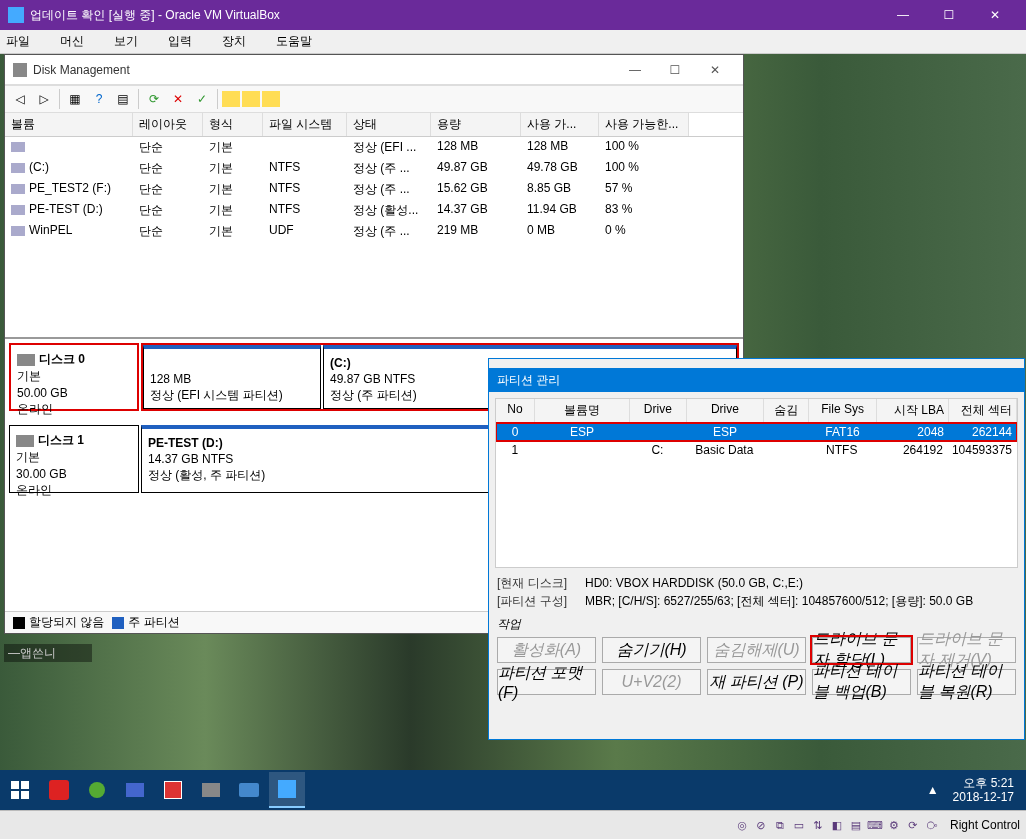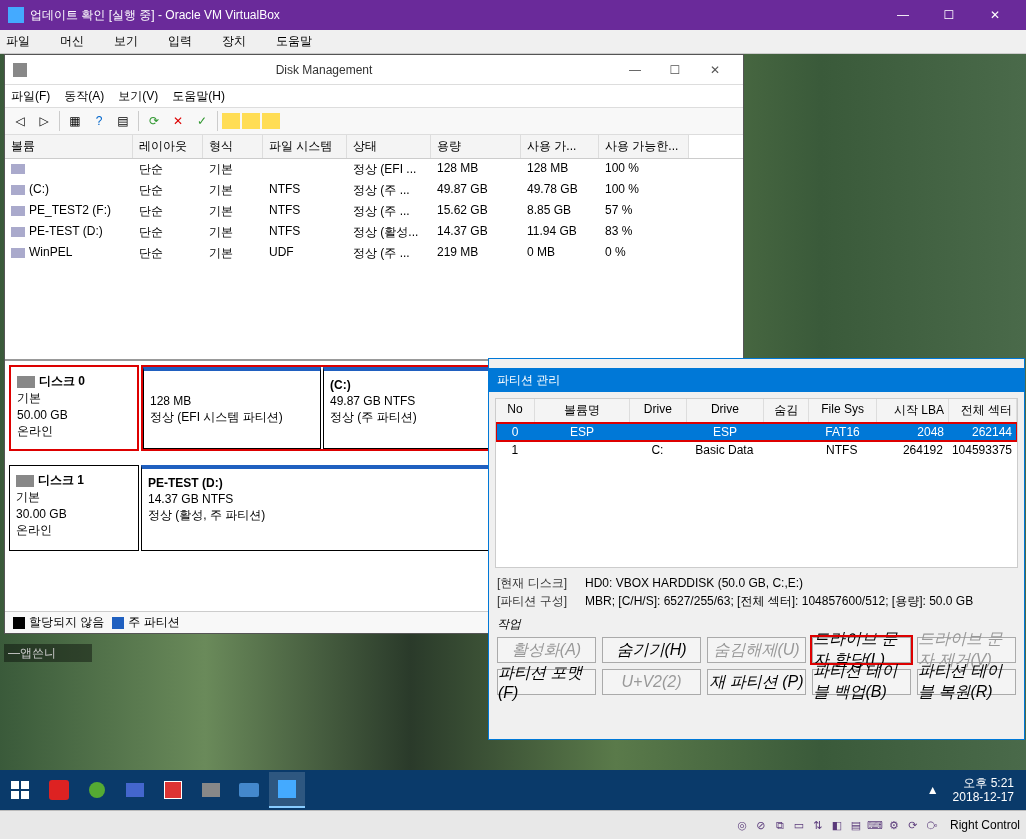--- a/index.html
+++ b/index.html
@@ -9,40 +9,40 @@
 .vbox-title { height:30px; background:#6a2a9a; display:flex; align-items:center; padding:0 8px; color:#fff; }
 .vbox-title-icon { width:16px; height:16px; background:#4af; margin-right:6px; }
 .vbox-title-text { flex:1; }
 .vbox-wc { display:flex; gap:0; }
 .vbox-wc div { width:46px; height:30px; display:flex; align-items:center; justify-content:center; color:#fff; cursor:pointer; }
 .vbox-menu { height:24px; background:#f0f0f0; display:flex; align-items:center; padding:0 6px; gap:30px; border-bottom:1px solid #ccc; }
 .vbox-menu span { cursor:pointer; }
 .vbox-client { flex:1; position:relative; background:#2a3a2a; }
 .vbox-client .bg2 { position:absolute; inset:0; background:linear-gradient(90deg,#3a5a3a 0%,#6a8a5a 20%,#2a3a2a 40%,#5a7a4a 60%,#3a5a3a 80%,#4a6a4a 100%); }
 .dm-window { position:absolute; left:4px; top:0; width:740px; height:580px; background:#fff; border:1px solid #555; display:flex; flex-direction:column; }
-.dm-title { height:30px; background:#fff; display:flex; align-items:center; padding:0 8px; border-bottom:1px solid #ddd;text-align:center; }
+.dm-title { height:30px; background:#fff; display:flex; align-items:center; padding:0 8px; border-bottom:1px solid #ddd; }
 .dm-title-icon { width:14px; height:14px; background:#888; margin-right:6px; }
 .dm-title-text { flex:1; color:#333; }
 .dm-wc { display:flex; }
 .dm-wc div { width:40px; height:24px; display:flex; align-items:center; justify-content:center; color:#555; cursor:pointer; }
 .dm-menu { height:22px; display:flex; align-items:center; padding:0 6px; gap:14px; }
 .dm-menu span { cursor:pointer; }
 .dm-toolbar { height:28px; display:flex; align-items:center; padding:0 4px; gap:2px; border-top:1px solid #ddd; border-bottom:1px solid #ddd; background:#f8f8f8; }
 .tb-btn { width:22px; height:22px; border:1px solid transparent; display:flex; align-items:center; justify-content:center; cursor:pointer; }
 .tb-sep { width:1px; height:20px; background:#ccc; margin:0 2px; }
 .dm-grid { border-bottom:2px solid #999; }
 .dm-grid-head { display:flex; background:#fff; border-bottom:1px solid #ccc; }
 .dm-grid-head div { padding:3px 6px; border-right:1px solid #ddd; background:#f4f4f4; }
 .dm-grid-body { min-height:200px; }
 .dm-row { display:flex; }
 .dm-row div { padding:2px 6px; white-space:nowrap; overflow:hidden; }
 .c-vol{width:128px}.c-lay{width:70px}.c-typ{width:60px}.c-fs{width:84px}.c-st{width:84px}.c-cap{width:90px}.c-free{width:78px}.c-pct{width:90px}
 .vol-icon { display:inline-block; width:14px; height:10px; background:#aac; margin-right:4px; vertical-align:middle; }
 .dm-disk-pane { flex:1; background:#fff; padding:4px; overflow:hidden; }
-.disk-row { display:flex; height:86px; margin-bottom:14px; }
+.disk-row { display:flex; height:68px; margin-bottom:14px; }
 .disk-label { width:130px; border:1px solid #000; padding:6px; font-size:12px; line-height:1.4; }
 .disk-label b { font-weight:bold; }
 .disk-icon { display:inline-block; width:18px; height:12px; background:#888; margin-right:4px; vertical-align:middle; }
 .disk-parts { flex:1; display:flex; gap:2px; margin-left:2px; }
 .part { border:1px solid #000; border-top:4px solid #2060c0; padding:6px; font-size:12px; line-height:1.35; }
 .disk0-outline { border:2px solid #d00 !important; }
 .dm-legend { height:22px; border-top:1px solid #ccc; display:flex; align-items:center; padding:0 8px; gap:8px; background:#f8f8f8; }
 .lg-sw { display:inline-block; width:12px; height:12px; margin-right:4px; vertical-align:middle; }
 .pm-window { position:absolute; left:488px; top:304px; width:537px; height:382px; background:#f0f0f0; border:1px solid #0078d7; display:flex; flex-direction:column; }
 .pm-title { height:24px; background:#0078d7; color:#fff; display:flex; align-items:center; padding:0 8px;margin-top:9px; }
@@ -104,26 +104,20 @@
     <div class="dm-window">
       <div class="dm-title">
         <div class="dm-title-icon"></div>
         <div class="dm-title-text">Disk Management</div>
         <div class="dm-wc">
           <div>—</div>
           <div>☐</div>
           <div>✕</div>
         </div>
       </div>
-      <div class="dm-menu">
-        <span>파일(F)</span>
-        <span>동작(A)</span>
-        <span>보기(V)</span>
-        <span>도움말(H)</span>
-      </div>
       <div class="dm-toolbar">
         <div class="tb-btn">◁</div>
         <div class="tb-btn">▷</div>
         <div class="tb-sep"></div>
         <div class="tb-btn">▦</div>
         <div class="tb-btn" style="color:#06c">?</div>
         <div class="tb-btn">▤</div>
         <div class="tb-sep"></div>
         <div class="tb-btn" style="color:#393">⟳</div>
         <div class="tb-btn" style="color:#d00">✕</div>

